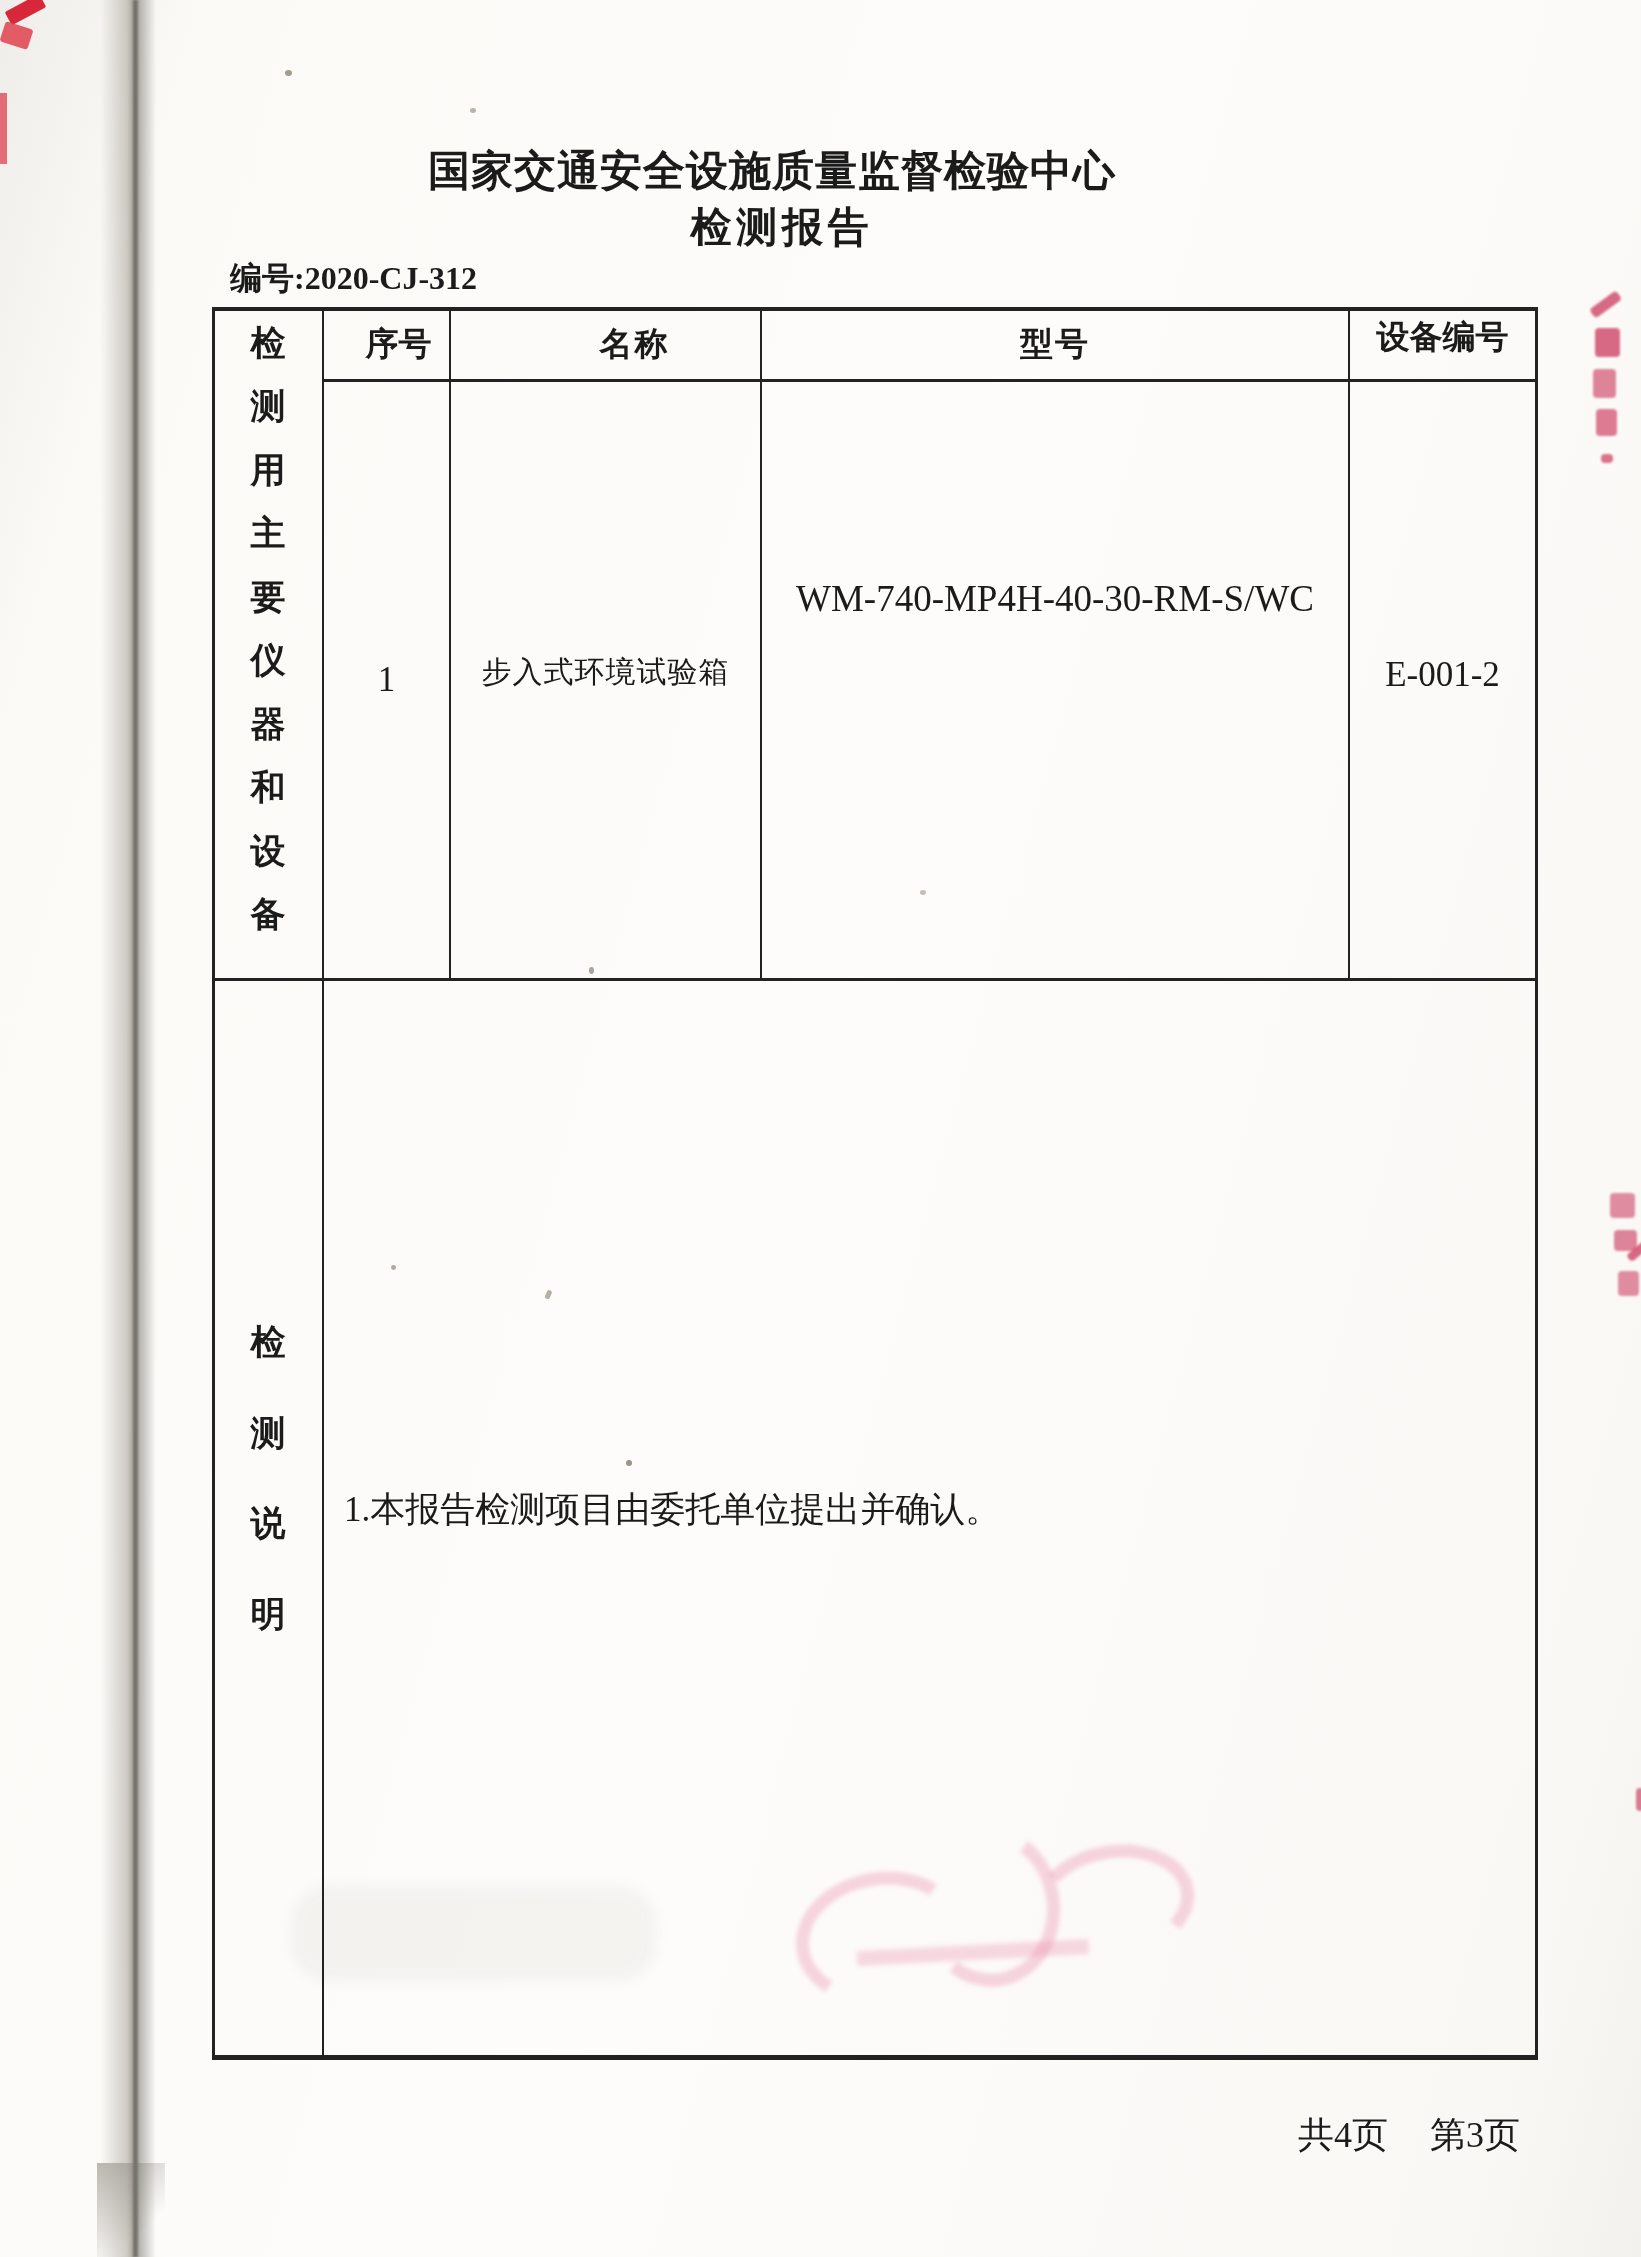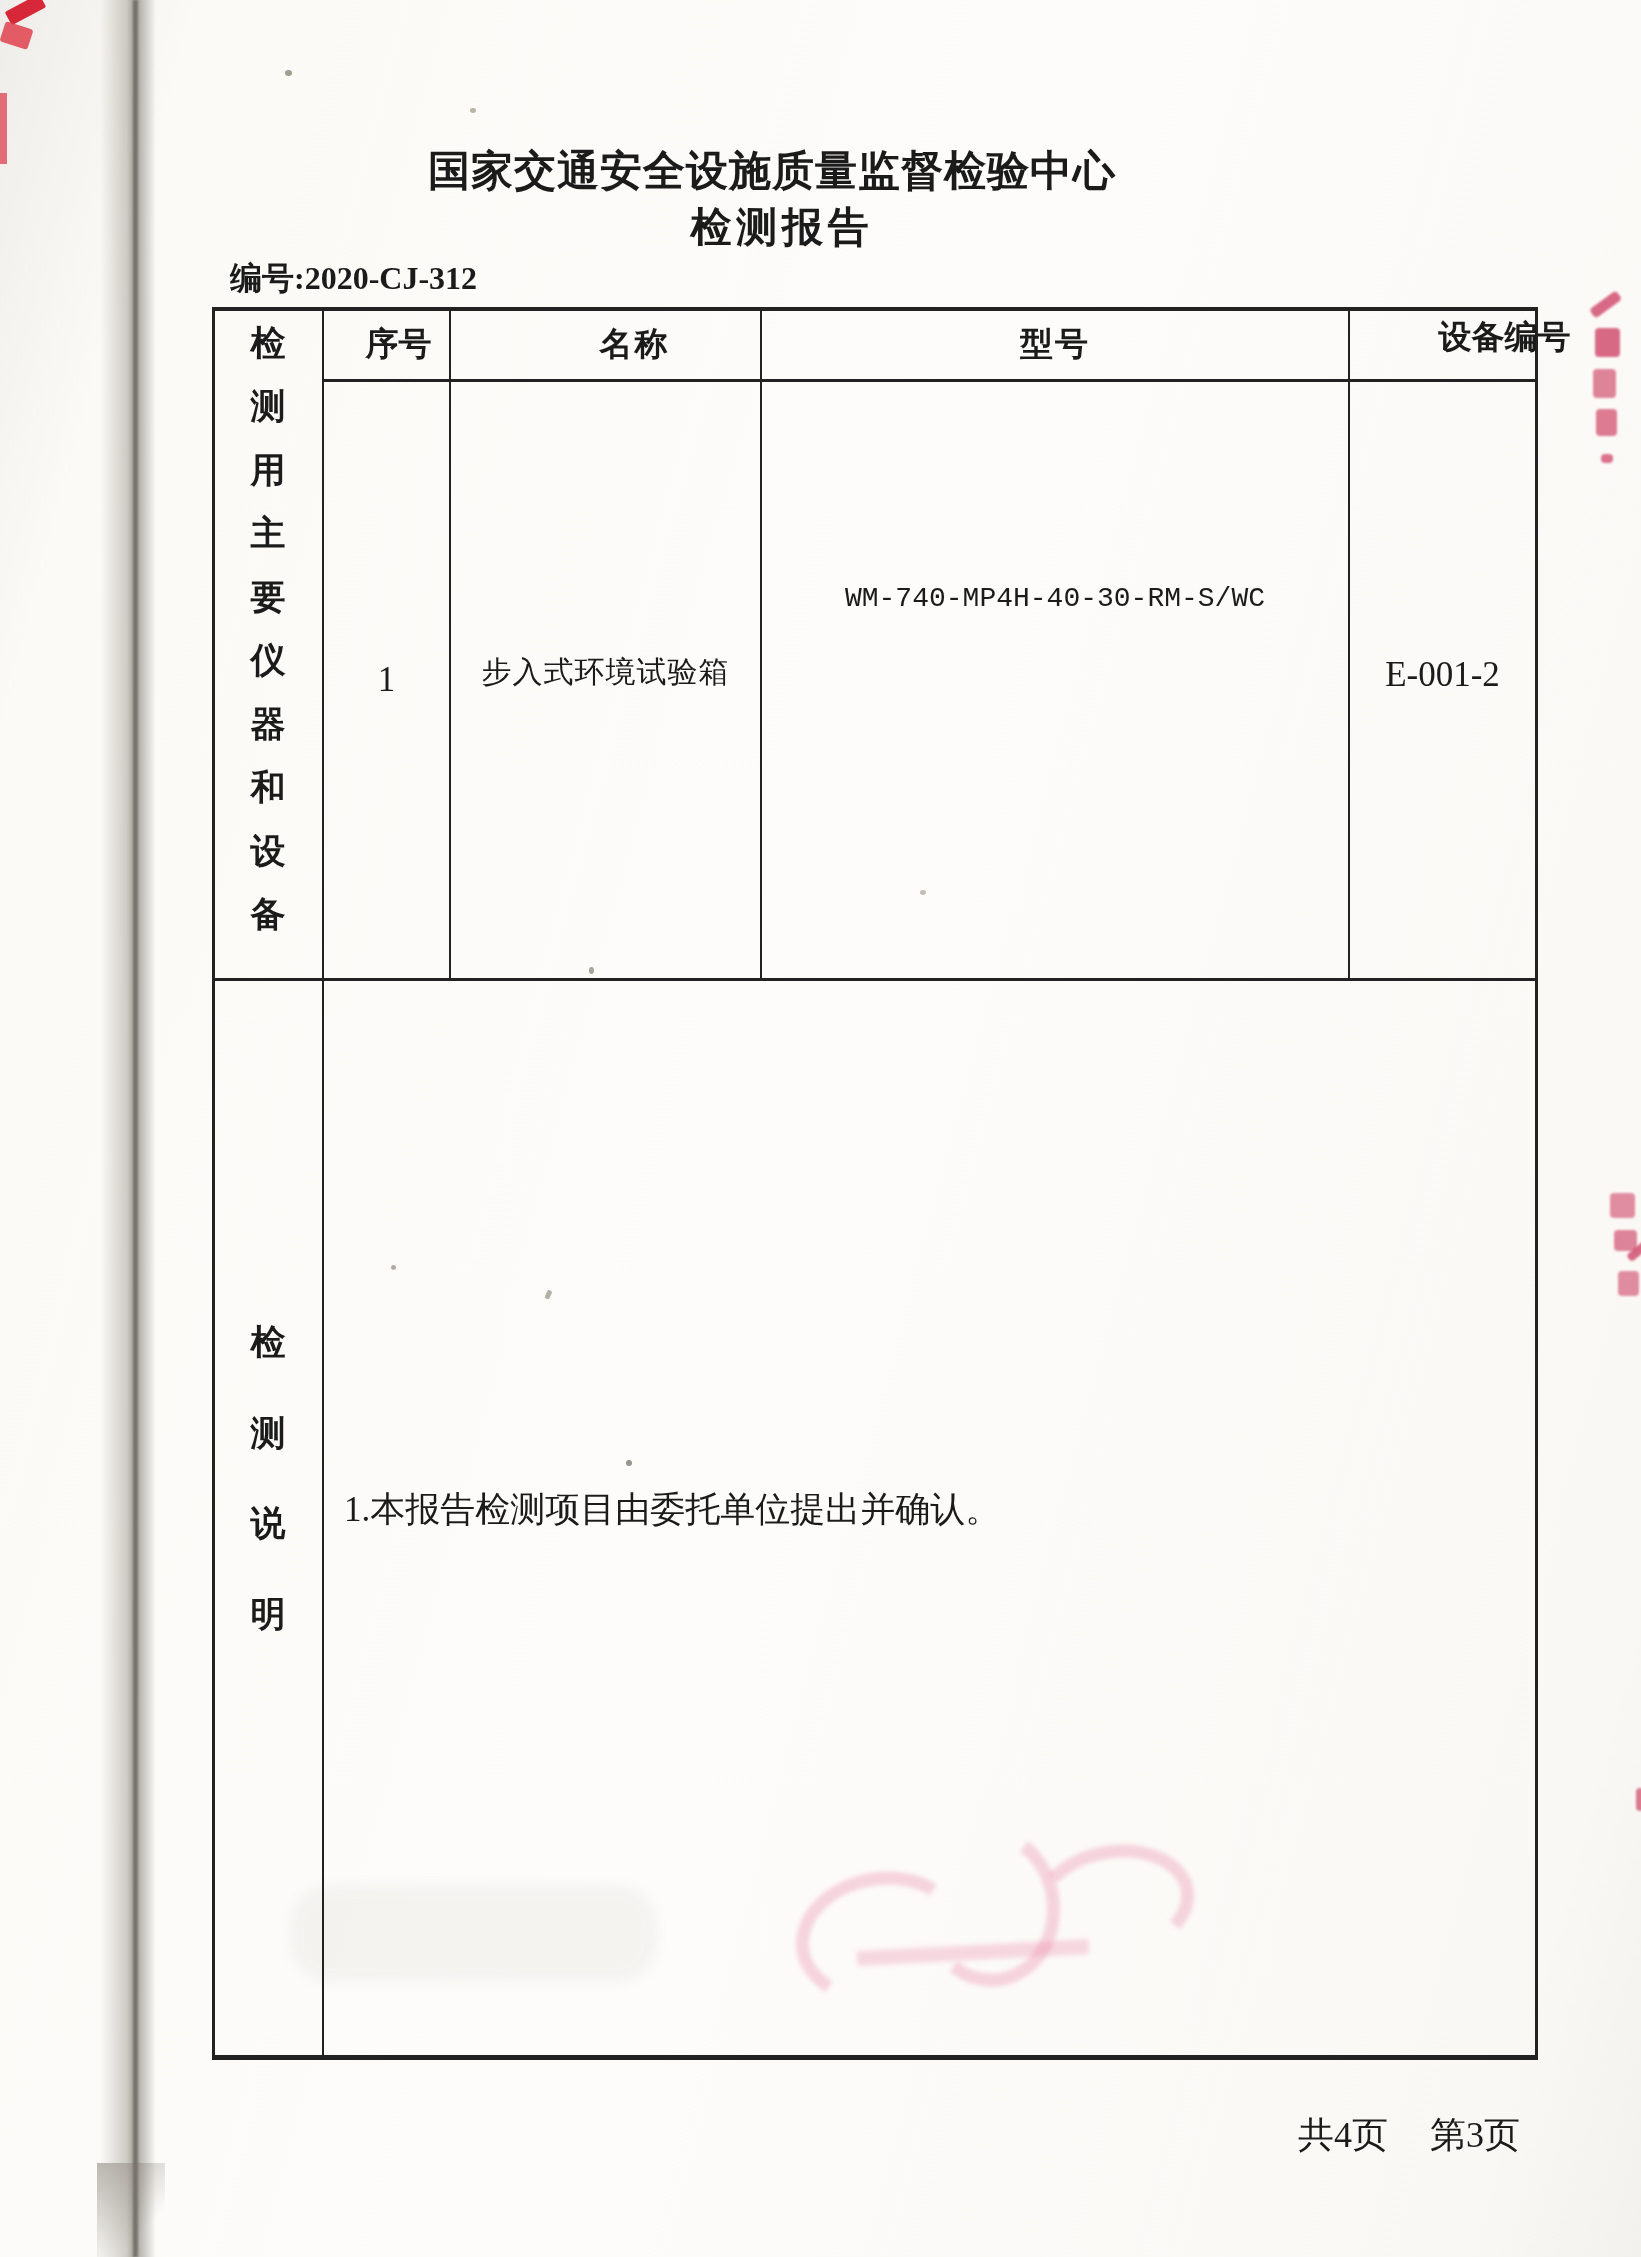--- a/index.html
+++ b/index.html
@@ -87,25 +87,25 @@
     <span>仪</span>
     <span>器</span>
     <span>和</span>
     <span>设</span>
     <span>备</span>
   </div>
 
 <div class="cell-text" style="left:324px;top:309px;width:149px;height:70px;font-size:33px;font-weight:600;">序号</div>
 <div class="cell-text" style="left:451px;top:309px;width:309px;height:70px;font-size:33px;font-weight:600;letter-spacing:1.9px;padding-left:29px;">名称</div>
 <div class="cell-text" style="left:762px;top:309px;width:586px;height:70px;font-size:33px;font-weight:600;letter-spacing:1.9px;">型号</div>
-<div class="cell-text" style="left:1412px;top:311px;width:185px;height:53px;font-size:33px;font-weight:600;">设备编号</div>
+<div class="cell-text" style="left:1350px;top:311px;width:185px;height:53px;font-size:33px;font-weight:600;">设备编号</div>
 
 <div class="cell-text" style="left:324px;top:382px;width:125px;height:596px;font-size:35px;">1</div>
 <div class="cell-text" style="left:451px;top:382px;width:309px;height:580px;font-size:30px;letter-spacing:1px;">步入式环境试验箱</div>
-<div class="cell-text" style="left:762px;top:382px;width:586px;height:432px;font-size:28px;font-family:Liberation Mono, monospace;">WM-740-MP4H-40-30-RM-S/WC</div>
+<div class="cell-text" style="left:762px;top:382px;width:586px;height:432px;font-size:37px;">WM-740-MP4H-40-30-RM-S/WC</div>
 <div class="cell-text" style="left:1350px;top:377px;width:185px;height:596px;font-size:35px;">E-001-2</div>
 
 <div class="vlabel" style="left:214px;top:1325px;width:108px;height:307px;">
     <span>检</span>
     <span>测</span>
     <span>说</span>
     <span>明</span>
   </div>
 
 <div class="abs" style="left:344px;top:1487px;width:1159px;font-size:35px;line-height:1.3;">1.本报告检测项目由委托单位提出并确认。</div>

